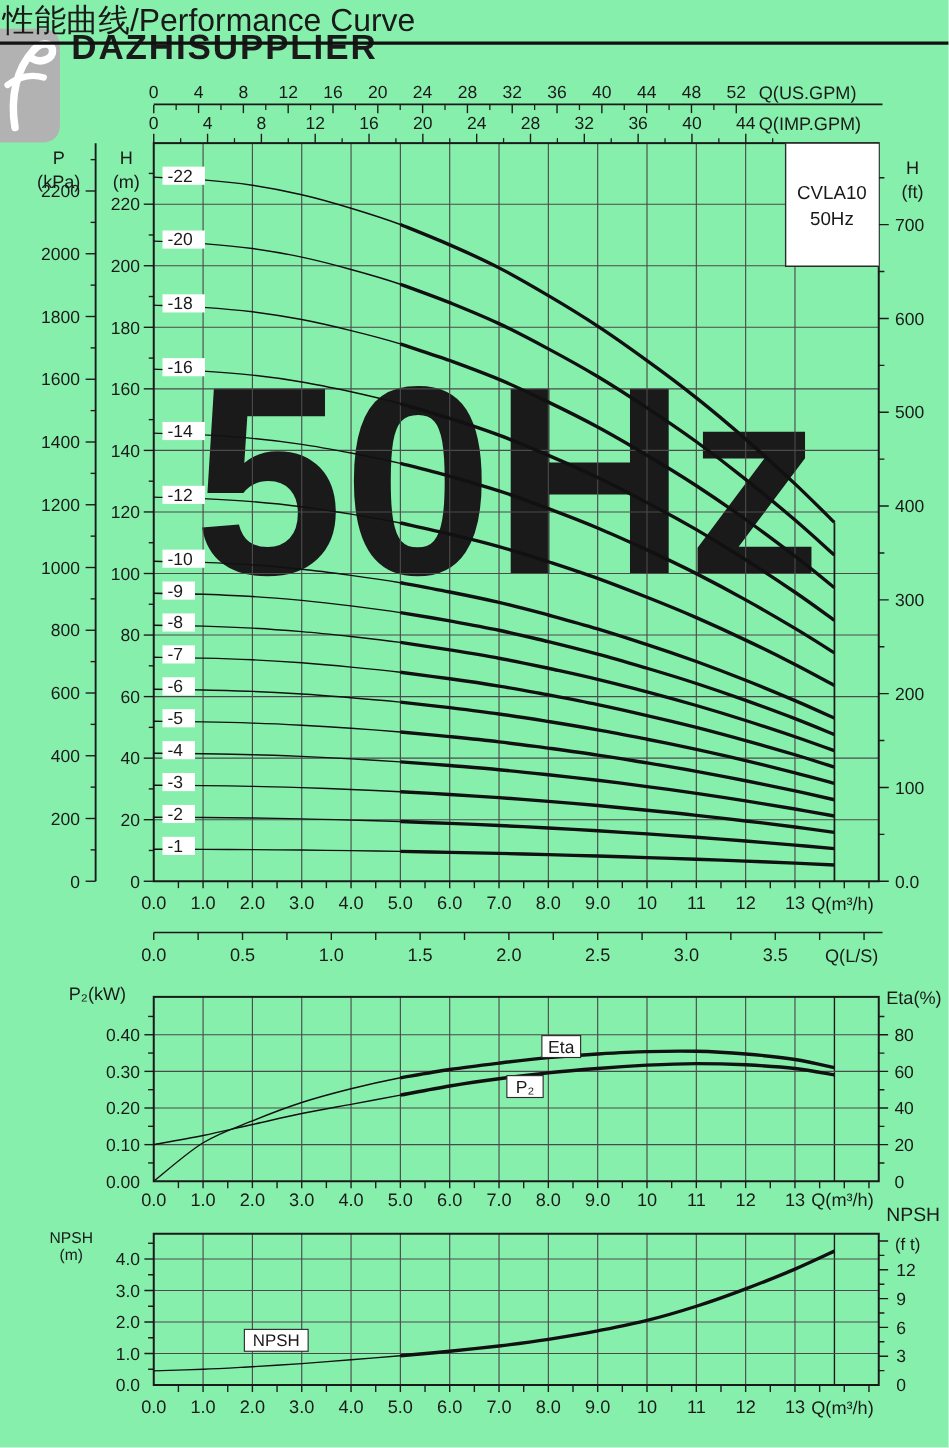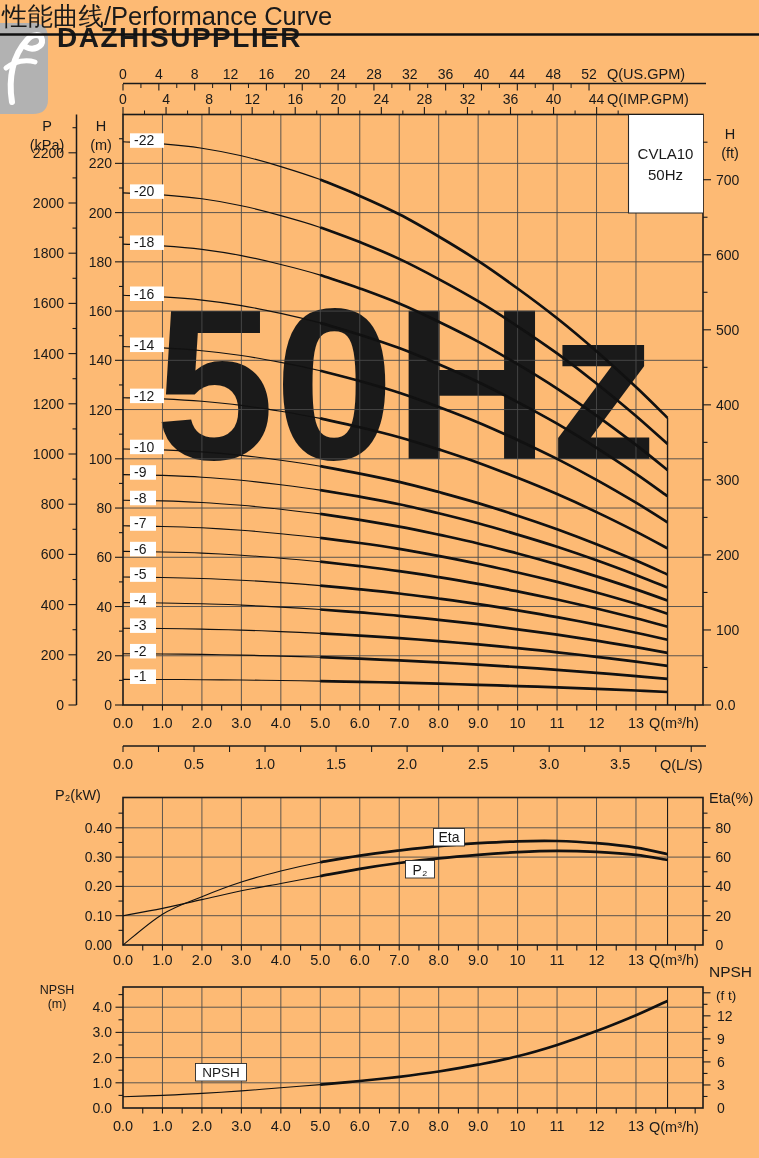--- a/index.html
+++ b/index.html
@@ -1,16 +1,16 @@
 <!DOCTYPE html>
 <html><head>
 <meta charset="utf-8">
 <style>
   html,body{margin:0;padding:0;background:#fff;}
-  .page{position:relative;width:759px;height:1158px;background:#fdba74;overflow:hidden;
+  .page{position:relative;width:759px;height:1158px;background:#86efac;overflow:hidden;
         font-family:"Liberation Sans","DejaVu Sans",sans-serif;text-align:right;}
   svg text{font-family:"Liberation Sans","DejaVu Sans",sans-serif;fill:#1a1a1a;}
   svg .hdr{font-size:14.5px;}
 </style>
 </head>
 <body>
 <div class="page">
 
 
 

